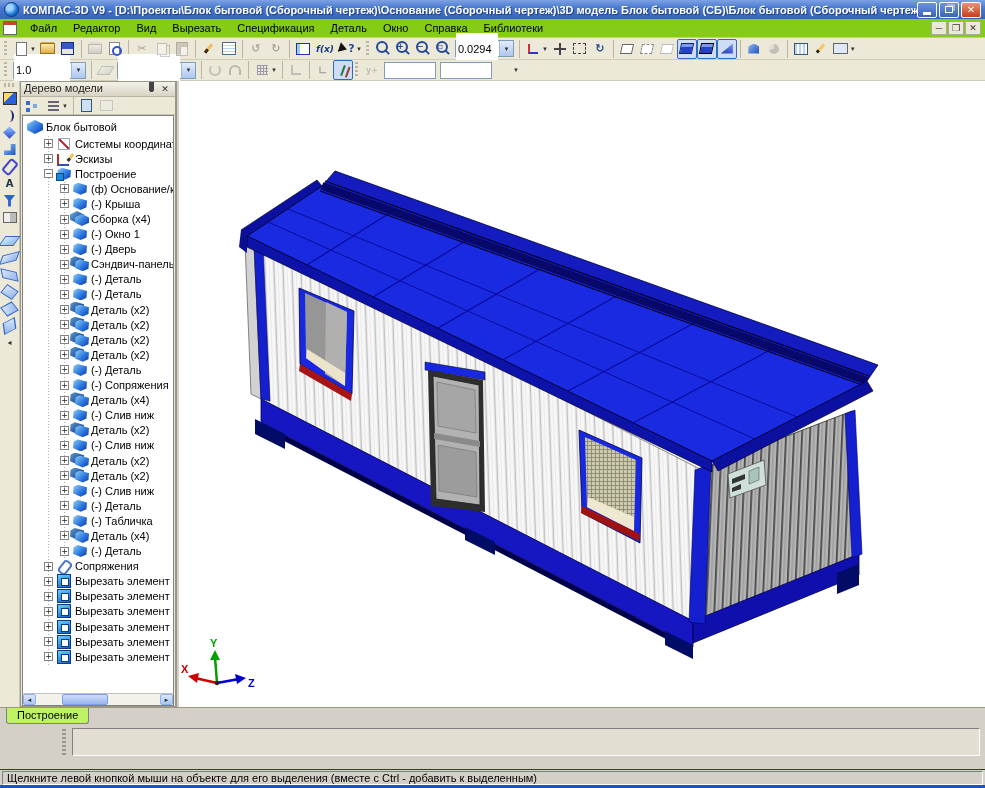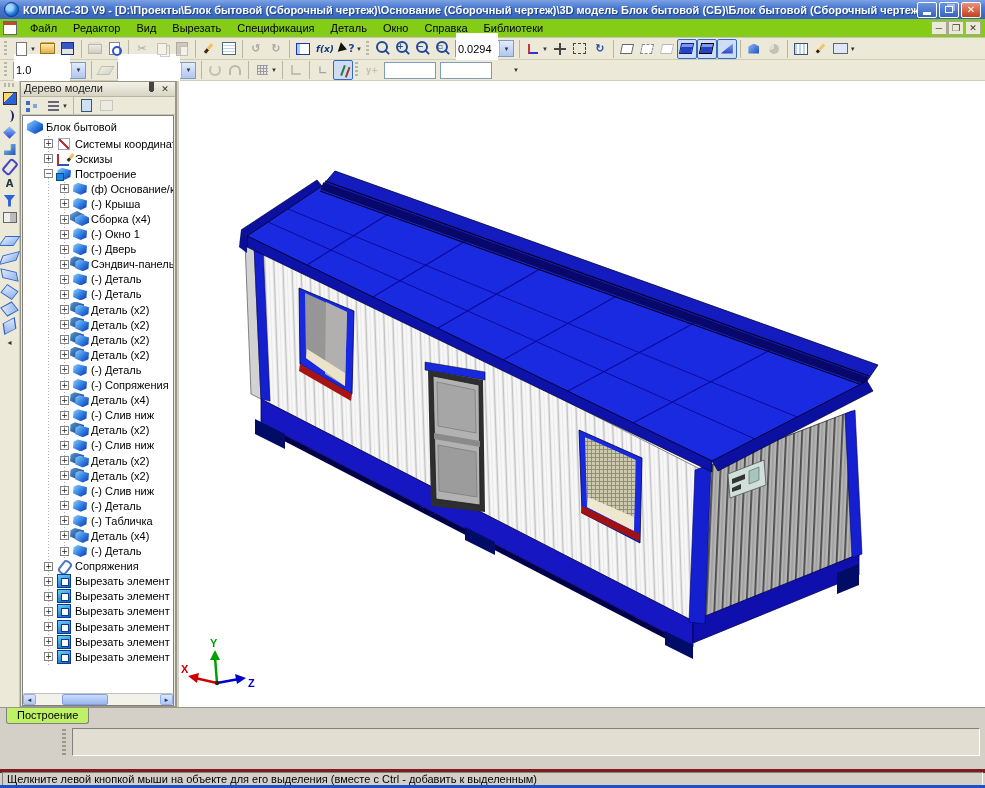--- a/index.html
+++ b/index.html
@@ -146,21 +146,21 @@
   .splitter{width:3px;background:#d4d0c8;border-left:1px solid #9a9786}
   .viewport{flex:1;background:#fff;position:relative;overflow:hidden}
   .viewport svg{display:block}
 
   
   .tabrow{height:17px;background:#d4d0c8;flex:0 0 17px;display:flex;align-items:flex-start;border-top:1px solid #9a9786}
   .tab{margin-left:6px;height:16px;background:#bef264;border:1px solid #808080;border-top:0;border-radius:0 0 3px 3px;padding:1px 10px 0;font-size:11px}
   .propzone{height:45px;background:#d4d0c8;position:relative;flex:0 0 45px}
   .propgrip{position:absolute;left:62px;top:5px;width:4px;height:26px;background:repeating-linear-gradient(180deg,#9a9786 0 2px,transparent 2px 4px)}
   .proppanel{position:absolute;left:72px;right:5px;top:4px;height:28px;background:#e2dfd2;border:1px solid;border-color:#808080 #fff #fff #808080}
-  .statusbar{height:16px;background:#d4d0c8;border-top:4px solid #7f1d1d;flex:0 0 16px;display:flex;align-items:center}
+  .statusbar{height:16px;background:#d4d0c8;border-top:1px solid #7f1d1d;flex:0 0 16px;display:flex;align-items:center}
   .statusfield{flex:1;height:14px;margin:1px 2px;border:1px solid;border-color:#808080 #fff #fff #808080;padding:0 4px;font-size:11px;display:flex;align-items:center;white-space:nowrap;overflow:hidden}
   .bluebottom{height:3px;background:#2050c8;flex:0 0 3px}
 </style>
 </head>
 <body>
 
 <div class="app">
 
   <div class="titlebar">
     <div class="appicon"></div>

